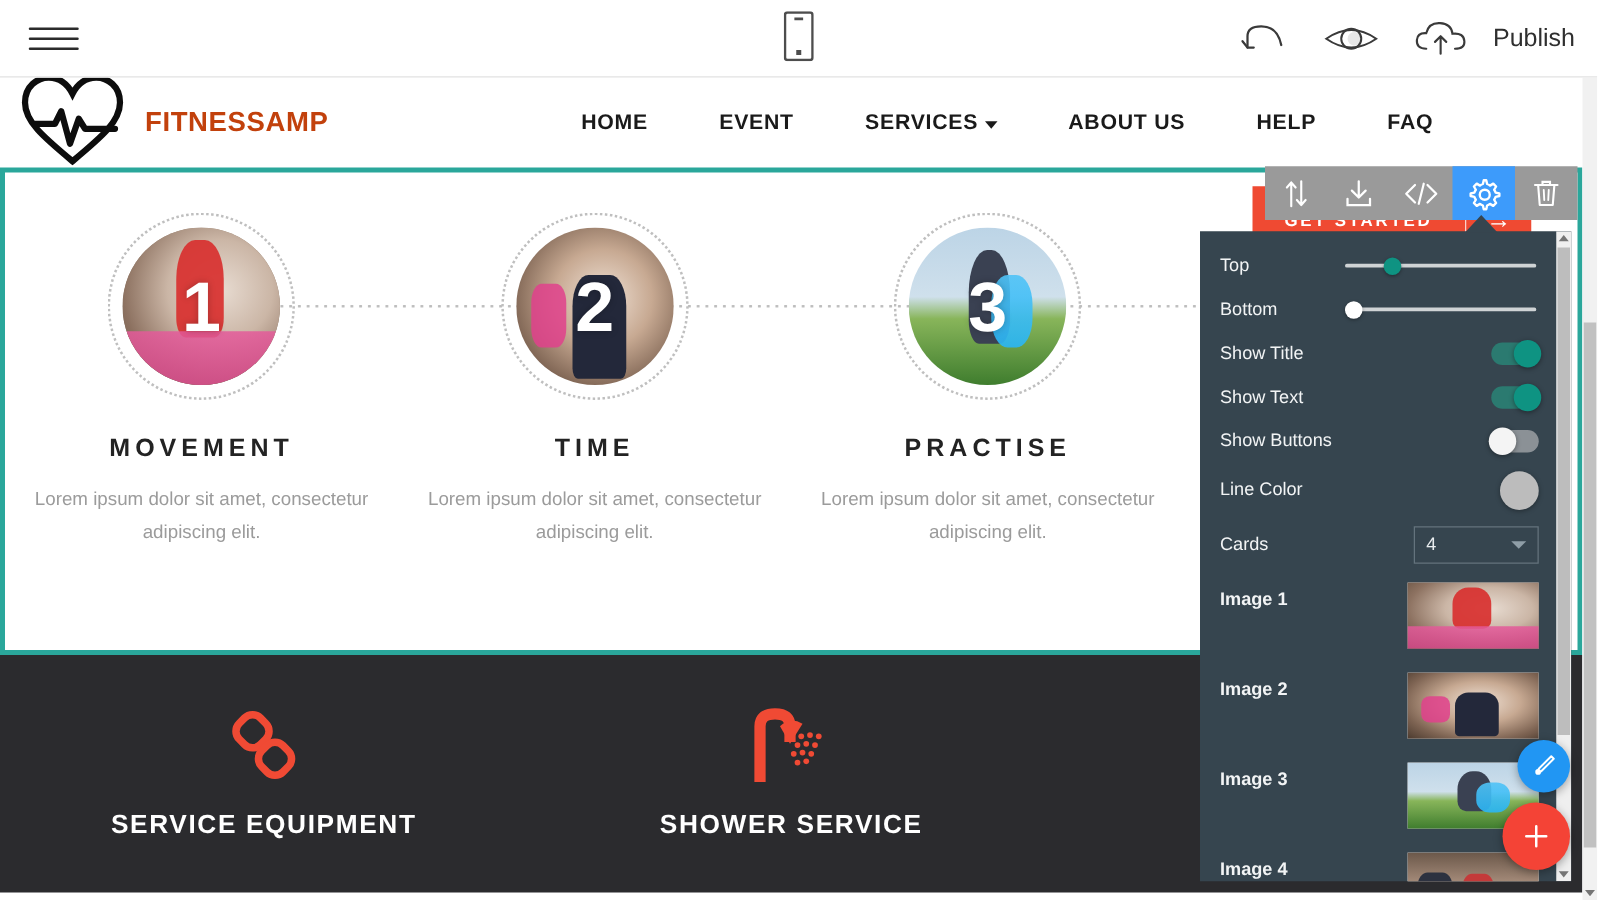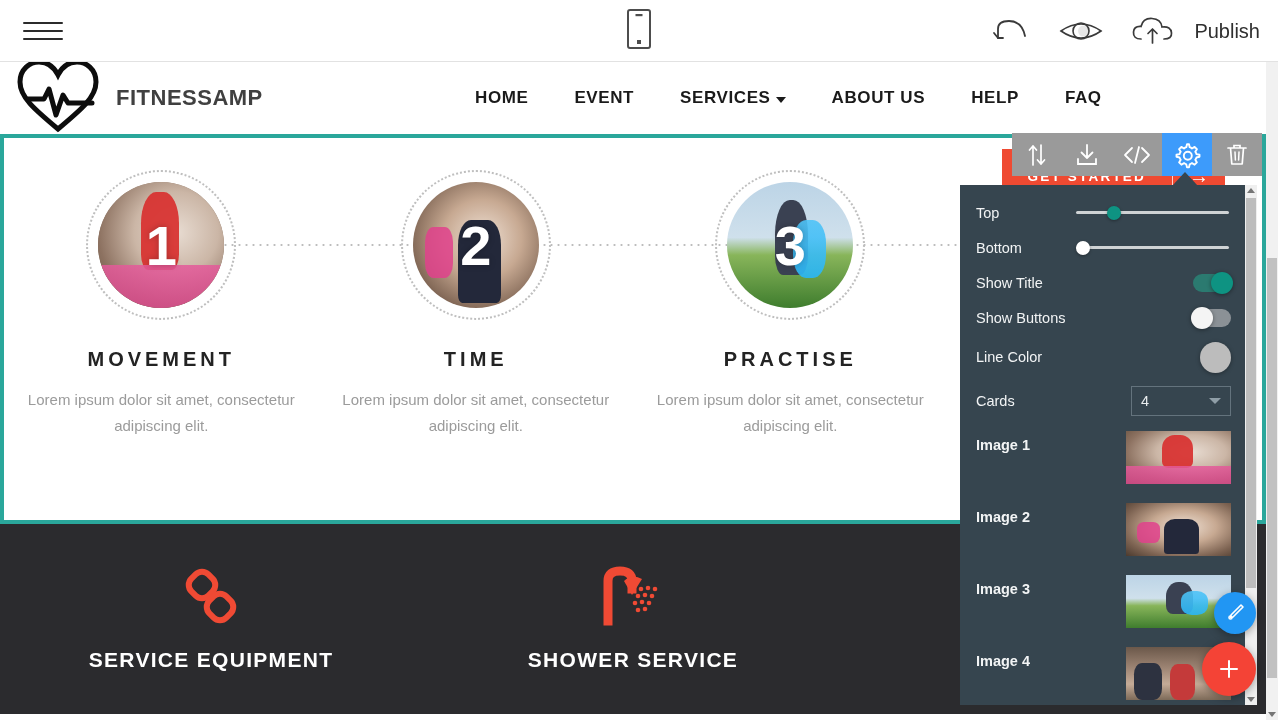--- a/index.html
+++ b/index.html
@@ -30,23 +30,23 @@
 
   
   .canvas { position:absolute; top:62px; left:0; width:1266px; height:658px;
     background:#fff; overflow:hidden; }
 
   
   .site-nav { position:relative; height:72px; background:#fff; display:flex;
     align-items:center; padding: 0 0 0 14px; }
   .brand { display:flex; align-items:center; gap:14px; }
   .brand-name { font-family:"Liberation Sans Narrow","Liberation Sans",sans-serif;
-    font-weight:bold; font-size:22px; letter-spacing:0.5px; color:#404040; }
-  .nav-links { position:absolute; left:455px; top:0; height:72px; display:flex;
-    align-items:center; gap:6px; }
+    font-weight:bold; font-size:22px; letter-spacing:0.5px; color:#c2410c; }
+  .nav-links { position:absolute; left:445px; top:0; height:72px; display:flex;
+    align-items:center; gap:17px; }
   .nav-links a { font-family:"Liberation Sans Narrow","Liberation Sans",sans-serif;
     text-decoration:none; color:#1a1a1a; font-weight:bold; font-size:17px;
     letter-spacing:0.6px; padding: 0 20px; display:flex; align-items:center; gap:5px;}
   .caret { width:0;height:0;border-left:5px solid transparent;border-right:5px solid transparent;
     border-top:6px solid #1a1a1a; display:inline-block; margin-top:3px;}
   .cta { position:absolute; right:41px; top:87px; height:55px; display:flex; align-items:stretch;
     background:#ef4a32; z-index: 5; }
   .cta-label { display:flex;align-items:center;padding:0 26px; color:#fff; font-weight:bold;
     font-size:13.5px; letter-spacing:2.2px; font-family:"Liberation Sans",sans-serif;}
   .cta-div { width:1px; background:rgba(255,255,255,.75); margin:9px 0; }
@@ -404,20 +404,26 @@
         </span>
       </div>
 
       <div class="p-row">
         <span class="p-label">Show Title</span>
         <span class="toggle" style="background:#2b7a70;">
           <span class="knob" style="left:18px; background:#0e9382;"></span>
         </span>
       </div>
 
+      <div class="p-row">
+        <span class="p-label">Show Text</span>
+        <span class="toggle" style="background:#2b7a70;">
+          <span class="knob" style="left:18px; background:#0e9382;"></span>
+        </span>
+      </div>
 
       <div class="p-row">
         <span class="p-label">Show Buttons</span>
         <span class="toggle" style="background:#8b9196;">
           <span class="knob" style="left:-2px; background:#f4f4f4;"></span>
         </span>
       </div>
 
       <div class="p-row" style="min-height:44px;">
         <span class="p-label">Line Color</span>

